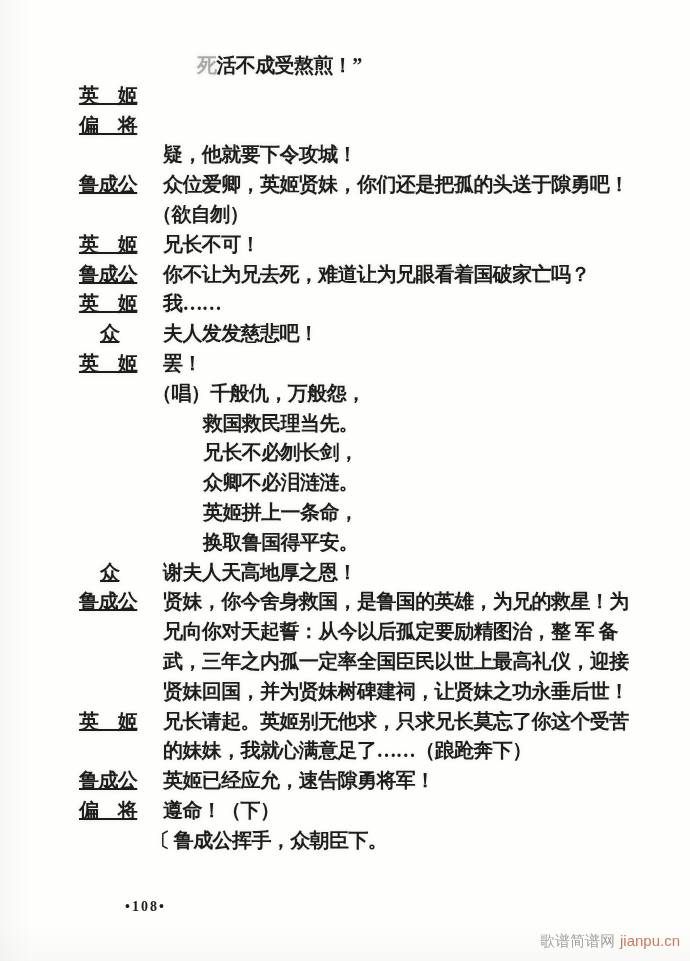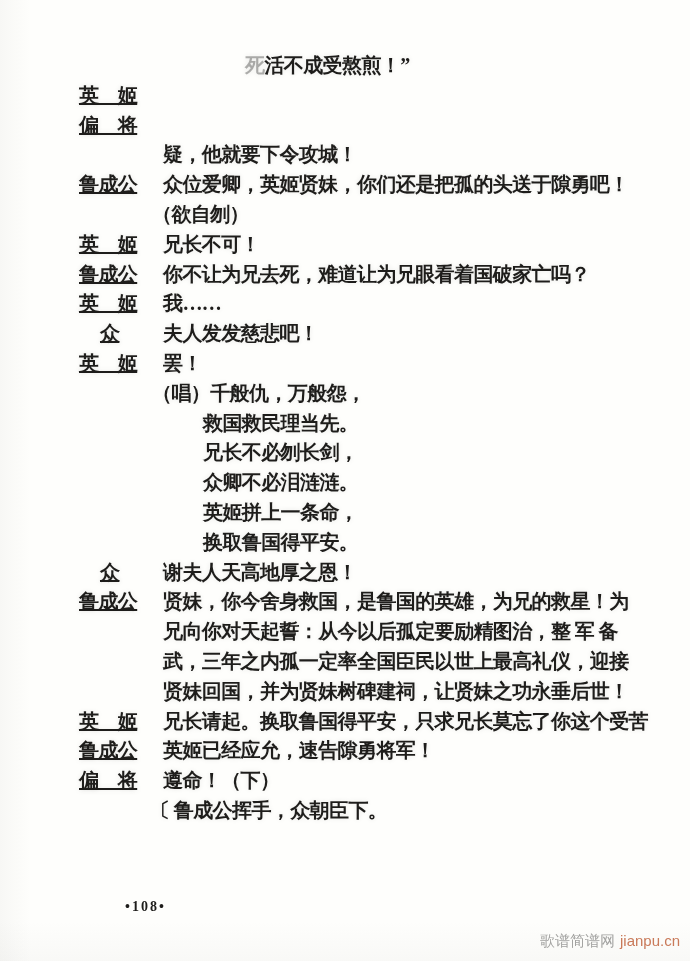--- a/index.html
+++ b/index.html
@@ -38,21 +38,21 @@
     left: 79px;
     font-weight: 700;
     text-decoration: underline;
   }
   .speaker.single { left: 100px; }
   .text { position: absolute; left: 163px; }
   .line.stage  .text { left: 150px; }
   .line.paren  .text { left: 152px; }
   .line.sing   .text { left: 152px; }
   .line.lyric  .text { left: 203px; }
-  .line.quote  .text { left: 197px; margin-left: 48px; }
+  .line.quote  .text { left: 197px; }
   .line.cont   .text { left: 163px; }
   .faded {
     color: rgba(50,50,48,0.38);
     filter: blur(0.4px);
   }
   .pageno {
     position: absolute;
     left: 125px; top: 899px;
     font-size: 14px;
     font-weight: 700;
@@ -146,21 +146,24 @@
         <span class="text">兄向你对天起誓：从今以后孤定要励精图治，整 军 备</span>
       </div>
       <div class="line cont">
         <span class="text">武，三年之内孤一定率全国臣民以世上最高礼仪，迎接</span>
       </div>
       <div class="line cont">
         <span class="text">贤妹回国，并为贤妹树碑建祠，让贤妹之功永垂后世！</span>
       </div>
       <div class="line dialogue">
         <span class="speaker">英　姬</span>
-        <span class="text">兄长请起。换取鲁国得平安，只求兄长莫忘了你这个受苦</span>
+        <span class="text">兄长请起。英姬别无他求，只求兄长莫忘了你这个受苦</span>
+      </div>
+      <div class="line cont">
+        <span class="text">的妹妹，我就心满意足了……（踉跄奔下）</span>
       </div>
       <div class="line dialogue">
         <span class="speaker">鲁成公</span>
         <span class="text">英姬已经应允，速告隙勇将军！</span>
       </div>
       <div class="line dialogue">
         <span class="speaker">偏　将</span>
         <span class="text">遵命！（下）</span>
       </div>
       <div class="line stage">

